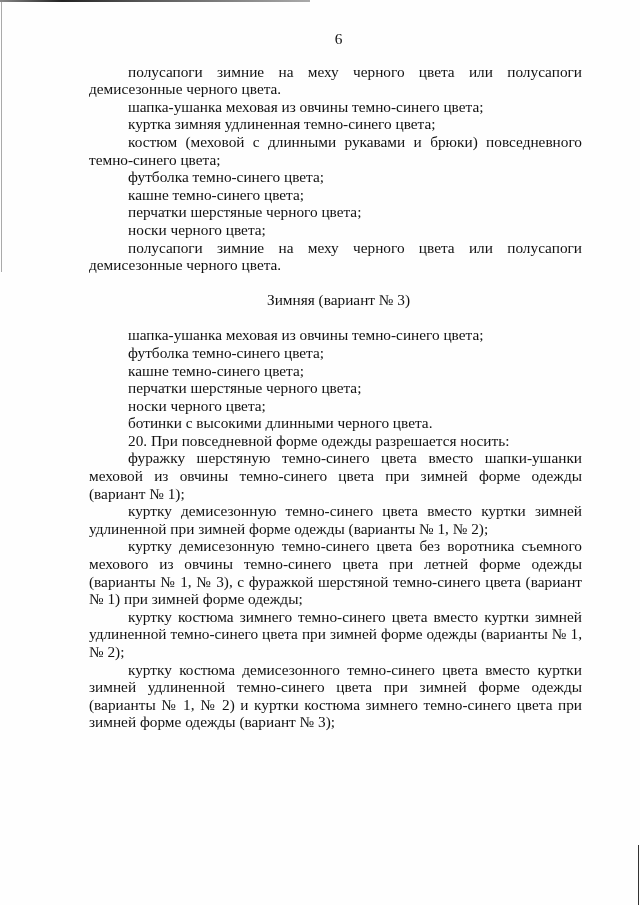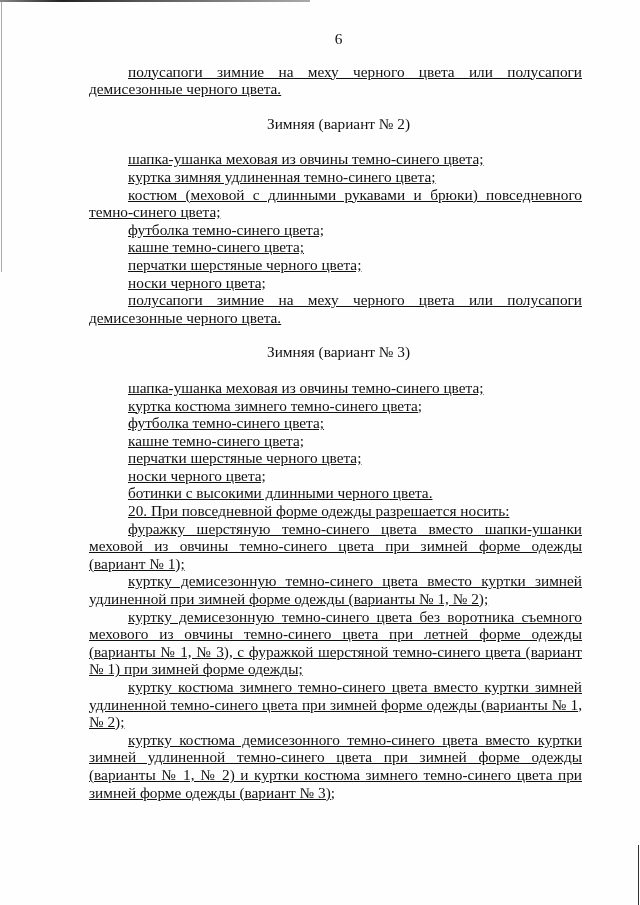--- a/index.html
+++ b/index.html
@@ -17,52 +17,50 @@
   }
   .scan-right {
     position: absolute; right: 1px; top: 845px; width: 1px; height: 60px; background: #333;
   }
   .content {
     position: absolute; left: 89px; top: 30px; width: 493px;
     font-family: "Liberation Serif", "DejaVu Serif", serif;
     font-size: 15.3px; line-height: 17.6px; color: #111;
   }
   .page-num { text-align: center; margin: 0 0 15px 0; padding-left: 6px; }
-  .p { margin: 0; text-align: justify; text-align-last: left; text-indent: 39px; text-decoration: underline; }
+  .p { margin: 0; text-align: justify; text-align-last: left; text-indent: 39px; }
   .heading { text-align: center; margin: 17px 0 18px 0; padding-left: 6px; }
 </style>
 </head>
 <body>
 
 <div class="page">
   <div class="scan-top"></div>
   <div class="scan-left"></div>
   <div class="scan-right"></div>
 
   <div class="content">
     <div class="page-num">6</div>
 
     <p class="p">полусапоги зимние на меху черного цвета или полусапоги демисезонные черного цвета.</p>
 
     <div>
-      <div class="heading">Зимняя (вариант № 2)</div>
       <p class="p">шапка-ушанка меховая из овчины темно-синего цвета;</p>
       <p class="p">куртка зимняя удлиненная темно-синего цвета;</p>
       <p class="p">костюм (меховой с длинными рукавами и брюки) повседневного темно-синего цвета;</p>
       <p class="p">футболка темно-синего цвета;</p>
       <p class="p">кашне темно-синего цвета;</p>
       <p class="p">перчатки шерстяные черного цвета;</p>
       <p class="p">носки черного цвета;</p>
       <p class="p">полусапоги зимние на меху черного цвета или полусапоги демисезонные черного цвета.</p>
     </div>
 
     <div>
       <div class="heading">Зимняя (вариант № 3)</div>
       <p class="p">шапка-ушанка меховая из овчины темно-синего цвета;</p>
-      <p class="p">куртка костюма зимнего темно-синего цвета;</p>
       <p class="p">футболка темно-синего цвета;</p>
       <p class="p">кашне темно-синего цвета;</p>
       <p class="p">перчатки шерстяные черного цвета;</p>
       <p class="p">носки черного цвета;</p>
       <p class="p">ботинки с высокими длинными черного цвета.</p>
     </div>
 
     <div>
       <p class="p">20. При повседневной форме одежды разрешается носить:</p>
       <p class="p">фуражку шерстяную темно-синего цвета вместо шапки-ушанки меховой из овчины темно-синего цвета при зимней форме одежды (вариант № 1);</p>

